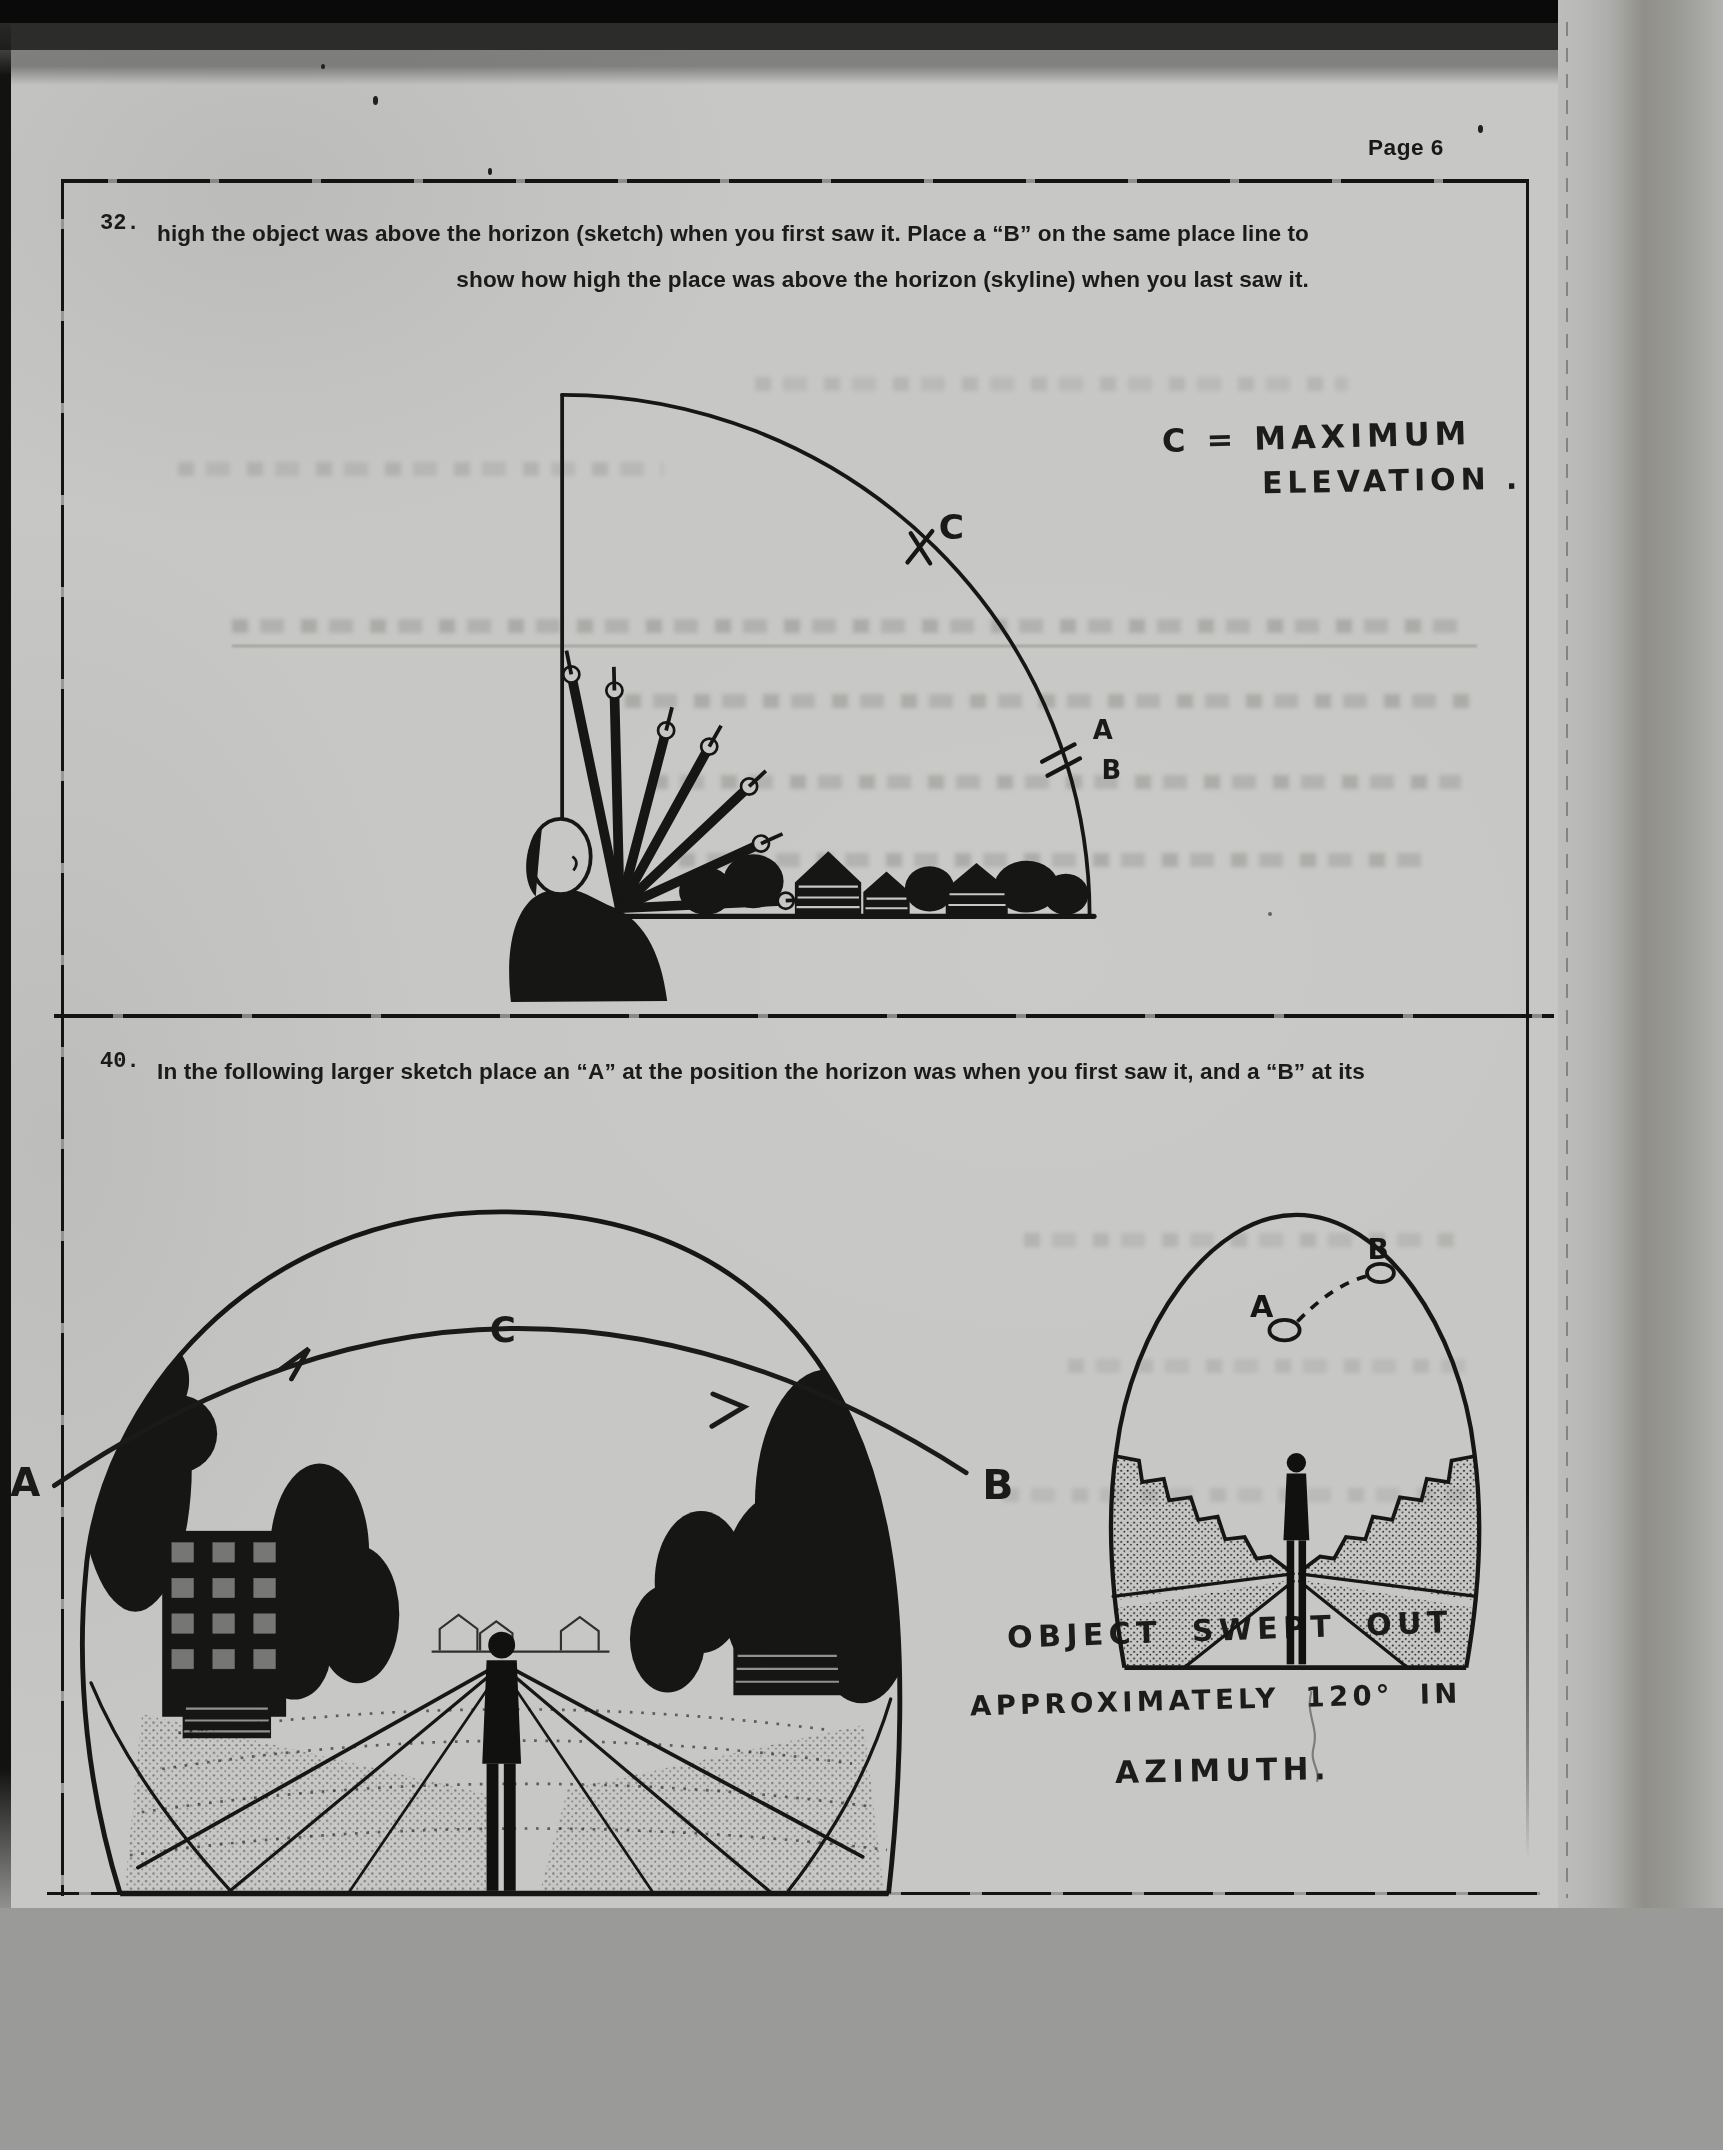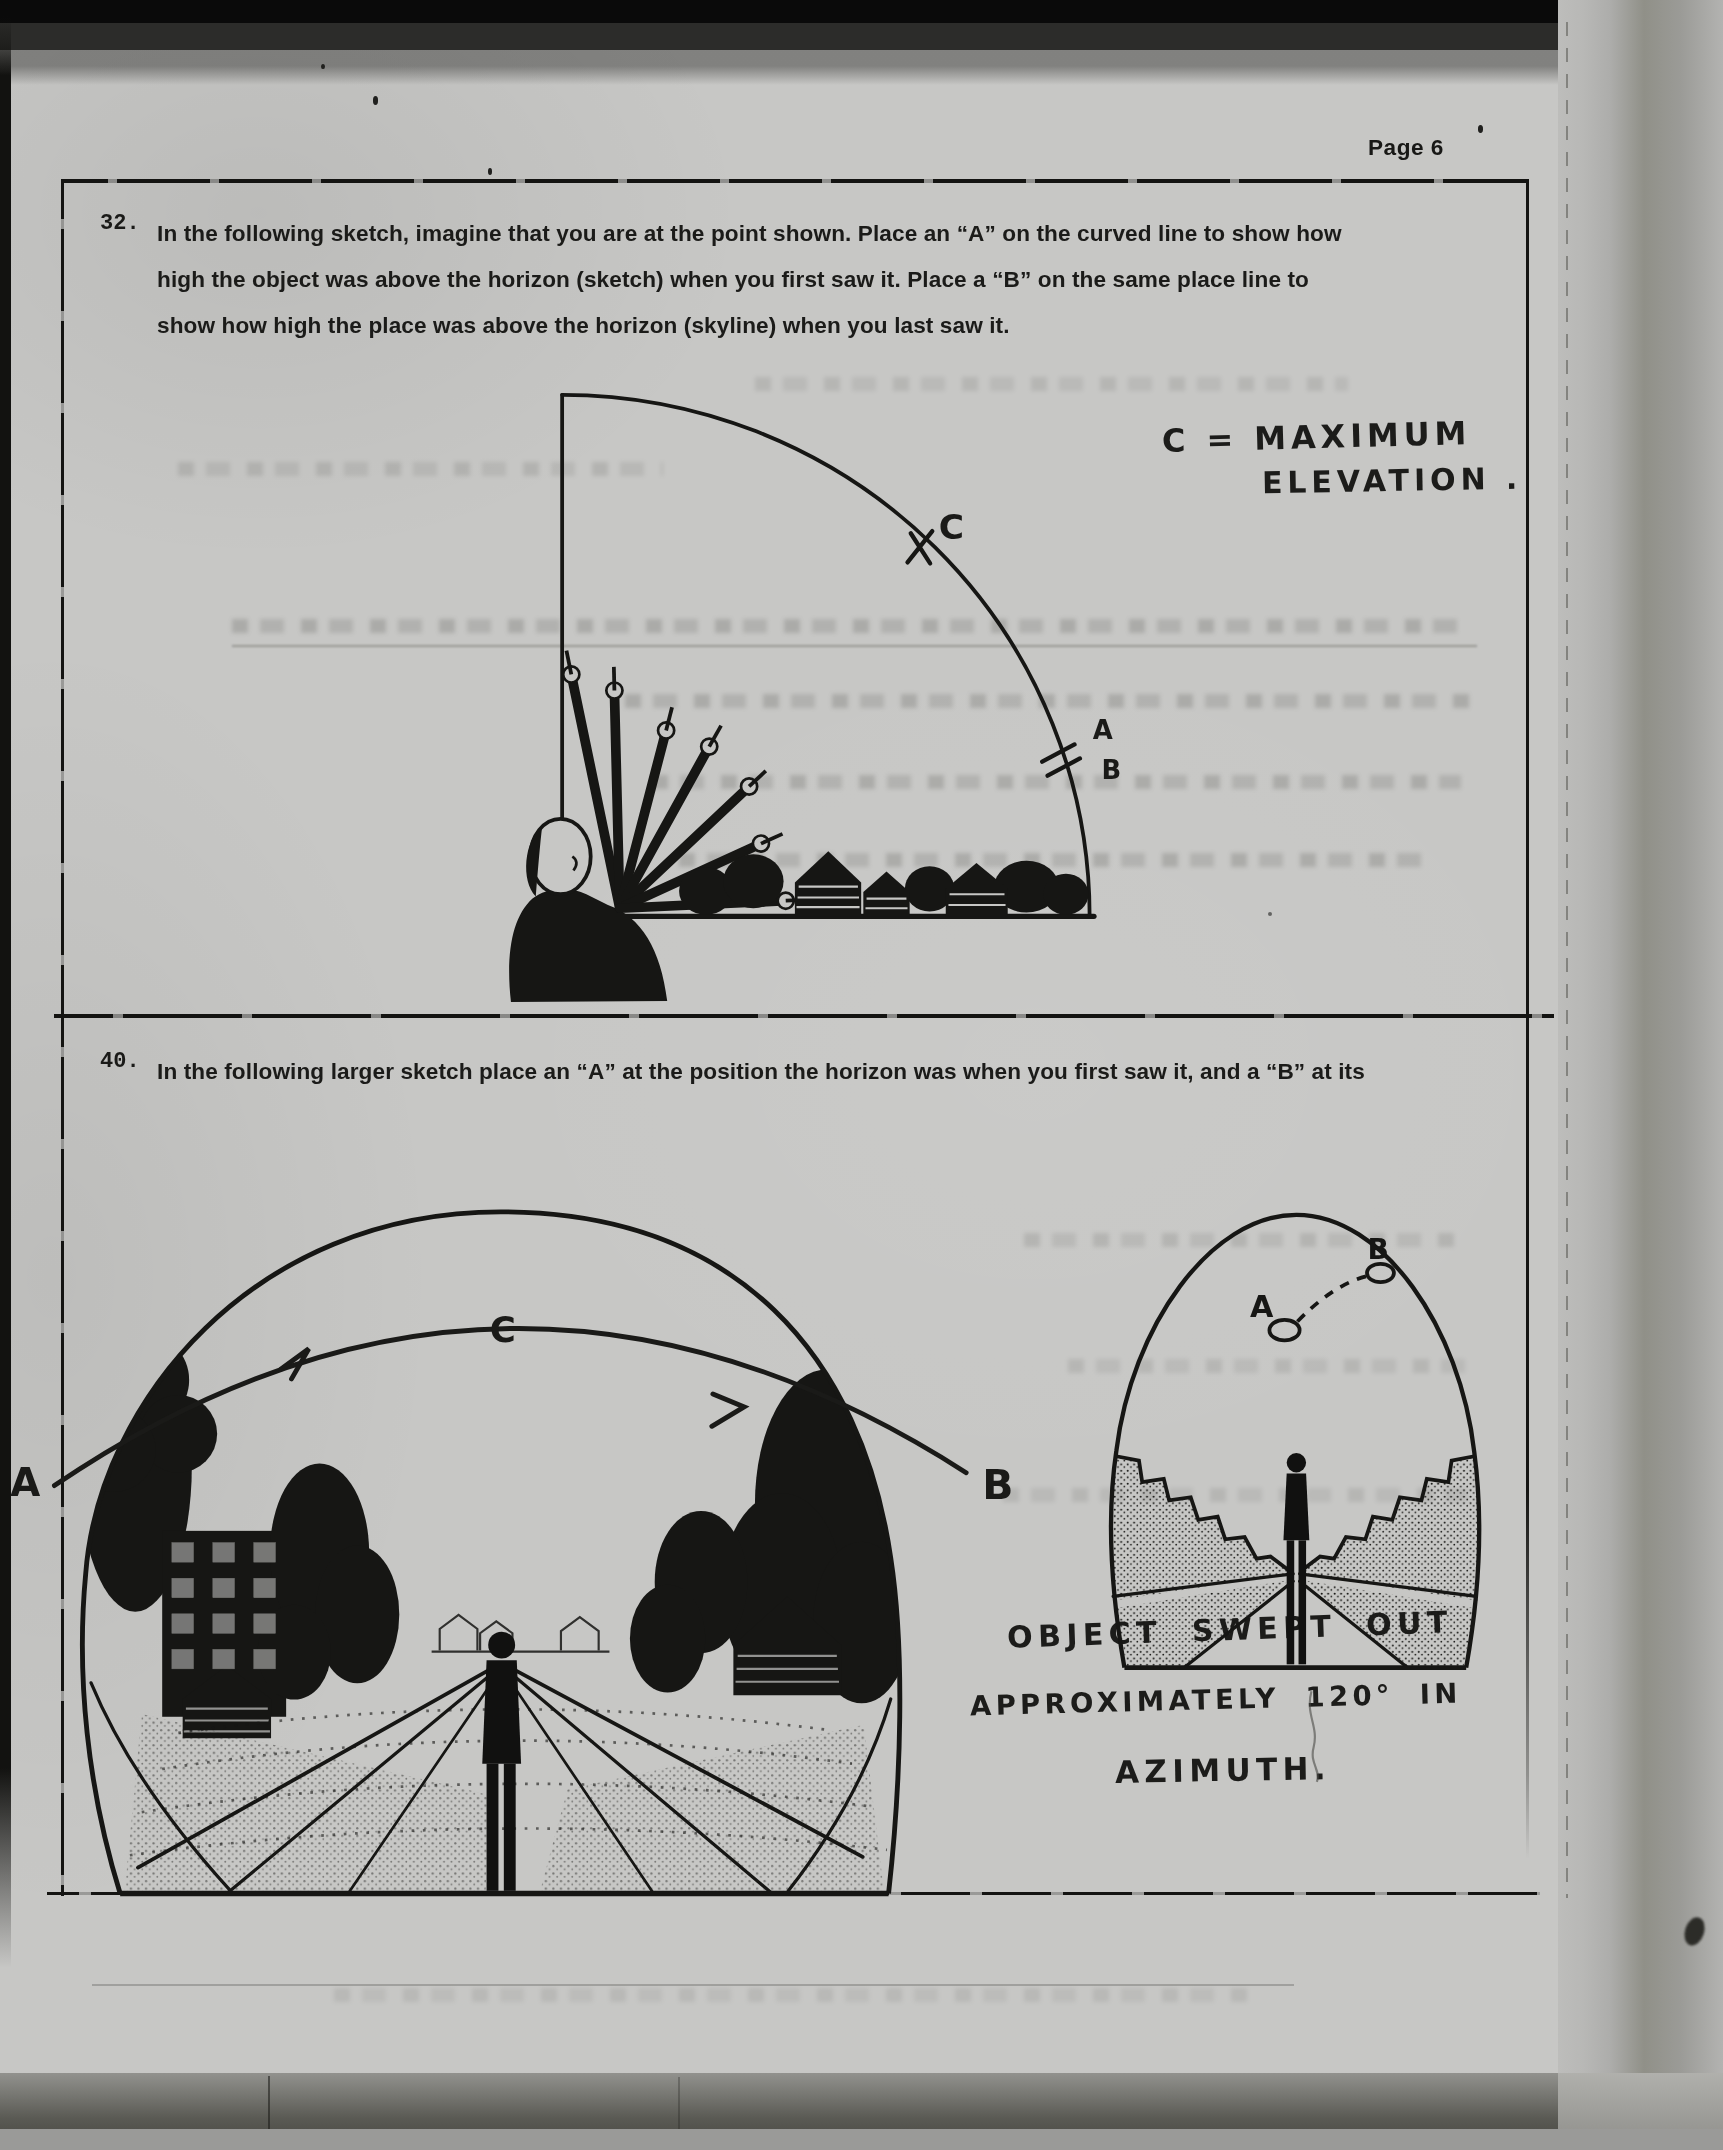--- a/index.html
+++ b/index.html
@@ -1,23 +1,23 @@
 <!DOCTYPE html>
 <html style="font-size:8.6px"><head>
 <meta charset="utf-8">
 <style>
   html,body{margin:0;padding:0;background:#9a9a98;}
   .page{
-    position:relative;width:1723px;height:2129px;overflow:hidden;
+    position:relative;width:1723px;height:1908px;overflow:hidden;
     background:
       radial-gradient(755px 539px at 15% 10%, rgba(0,0,0,.06), transparent 65%),
       radial-gradient(970px 755px at 60% 50%, rgba(255,255,255,.05), transparent 60%),
       radial-gradient(647px 1078px at 3% 60%, rgba(0,0,0,.05), transparent 60%),
       #c7c7c5;
-    font-family:"Liberation Sans", sans-serif;color:#1a1a18;
+    font-family:"Liberation Sans", sans-serif;color:#1a1a18;text-align:right;
   }
   .abs{position:absolute;}
   
   .band-top{left:0;top:0;width:1723px;height:85px;
     background:linear-gradient(180deg,#0a0a0a 0 22.6px,#2c2c2a 22.6px 50px,rgba(44,44,42,.45) 50px 66px,rgba(44,44,42,0) 85px);}
   .strip-left{left:0;top:0;width:10.8px;height:2151px;
     background:linear-gradient(180deg,rgba(16,16,16,0) 0 16px,#121210 75px,#121210 1768px,rgba(16,16,16,0) 1968px);}
   .zone-right{left:1558px;top:0;width:165px;height:2151px;
     background:linear-gradient(90deg,#bdbdbb 0,#b8b8b6 25px,#adadab 52px,#909088 86px,#9b9b97 123px,#b3b3b1 165px);}
   .band-bottom{left:0;top:2073px;width:1558px;height:78px;
@@ -101,21 +101,20 @@
   <div class="abs pageno">Page 6</div>
 
   <div class="abs bx-top"></div>
   <div class="abs bx-left"></div>
   <div class="abs bx-right"></div>
   <div class="abs bx-bottom"></div>
   <div class="abs bx-divider"></div>
 
   <div class="abs qnum q32-num">32.</div>
   <div class="abs q32-text">
-    <div class="qtext"><span>In the following sketch, imagine that you are at the point shown.  Place an “A” on the curved line to show how</span></div>
     <div class="qtext"><span>high the object was above the horizon (sketch) when you </span><span class="it">first</span><span> saw it.  Place a “B” on the </span><span class="it">same</span><span> place line to</span></div>
     <div class="qtext"><span>show how high the place was above the horizon (skyline) when you </span><span class="it">last</span><span> saw it.</span></div>
   </div>
 
   <div class="abs qnum q33-num">40.</div>
   <div class="abs q33-text">
     <div class="qtext"><span>In the following larger sketch place an “A” at the position the horizon was when you </span><span class="it">first</span><span> saw it, and a “B” at its</span></div>
   </div>
 
   <div class="abs hw hw-note1">C = MAXIMUM</div>

